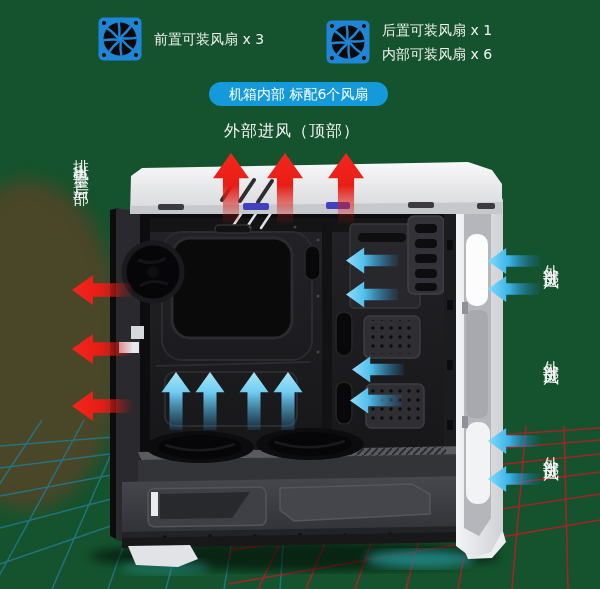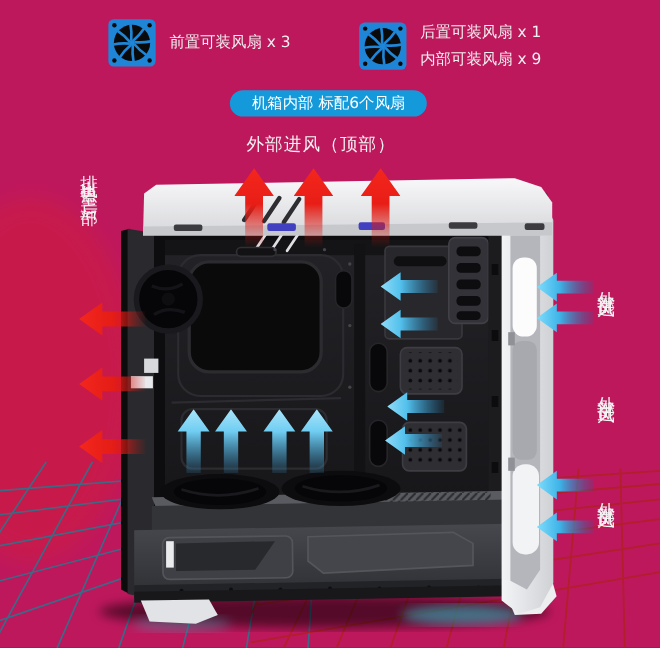--- a/index.html
+++ b/index.html
@@ -1,16 +1,16 @@
 <!DOCTYPE html>
 <html><head>
 <meta charset="utf-8">
 <style>
   html,body{margin:0;padding:0;background:#000;}
-  .stage{position:relative;width:600px;height:589px;background:#be185d;overflow:hidden;
+  .stage{position:relative;width:600px;height:589px;background:#14532d;overflow:hidden;
          font-family:"DejaVu Sans","Liberation Sans",sans-serif;color:#f2f2f2;}
   .scene{position:absolute;left:0;top:0;}
   .legend{position:absolute;display:flex;align-items:center;gap:12px;}
   .legend-left{left:98px;top:17px;}
   .legend-right{left:326px;top:18px;}
   .legend .txt{font-size:14px;line-height:24px;color:#f0f0f0;white-space:nowrap;}
   .badge{position:absolute;left:209px;top:82px;background:#149adb;color:#fff;
          font-size:14px;line-height:20px;padding:2px 20px;border-radius:13px;white-space:nowrap;}
   .lbl-top{position:absolute;left:224px;top:121px;font-size:16px;letter-spacing:1px;white-space:nowrap;}
   .v-label{position:absolute;writing-mode:vertical-rl;font-size:16px;letter-spacing:5px;
@@ -308,21 +308,21 @@
   <div class="txt">
     <div>前置可装风扇 x 3</div>
   </div>
 </div>
 <div class="legend legend-right">
   <svg width="44" height="44">
         <use href="#fan-icon"></use>
       </svg>
   <div class="txt">
     <div>后置可装风扇 x 1</div>
-    <div>内部可装风扇 x 9</div>
+    <div>内部可装风扇 x 6</div>
   </div>
 </div>
 
 <div class="badge">机箱内部 标配6个风扇</div>
 
 <div class="lbl-top">外部进风（顶部）</div>
 
 <div class="v-label lbl-rear">排出热量（后部）</div>
 
 <div class="v-label lbl-intake lbl-intake-1">外部进风</div>

